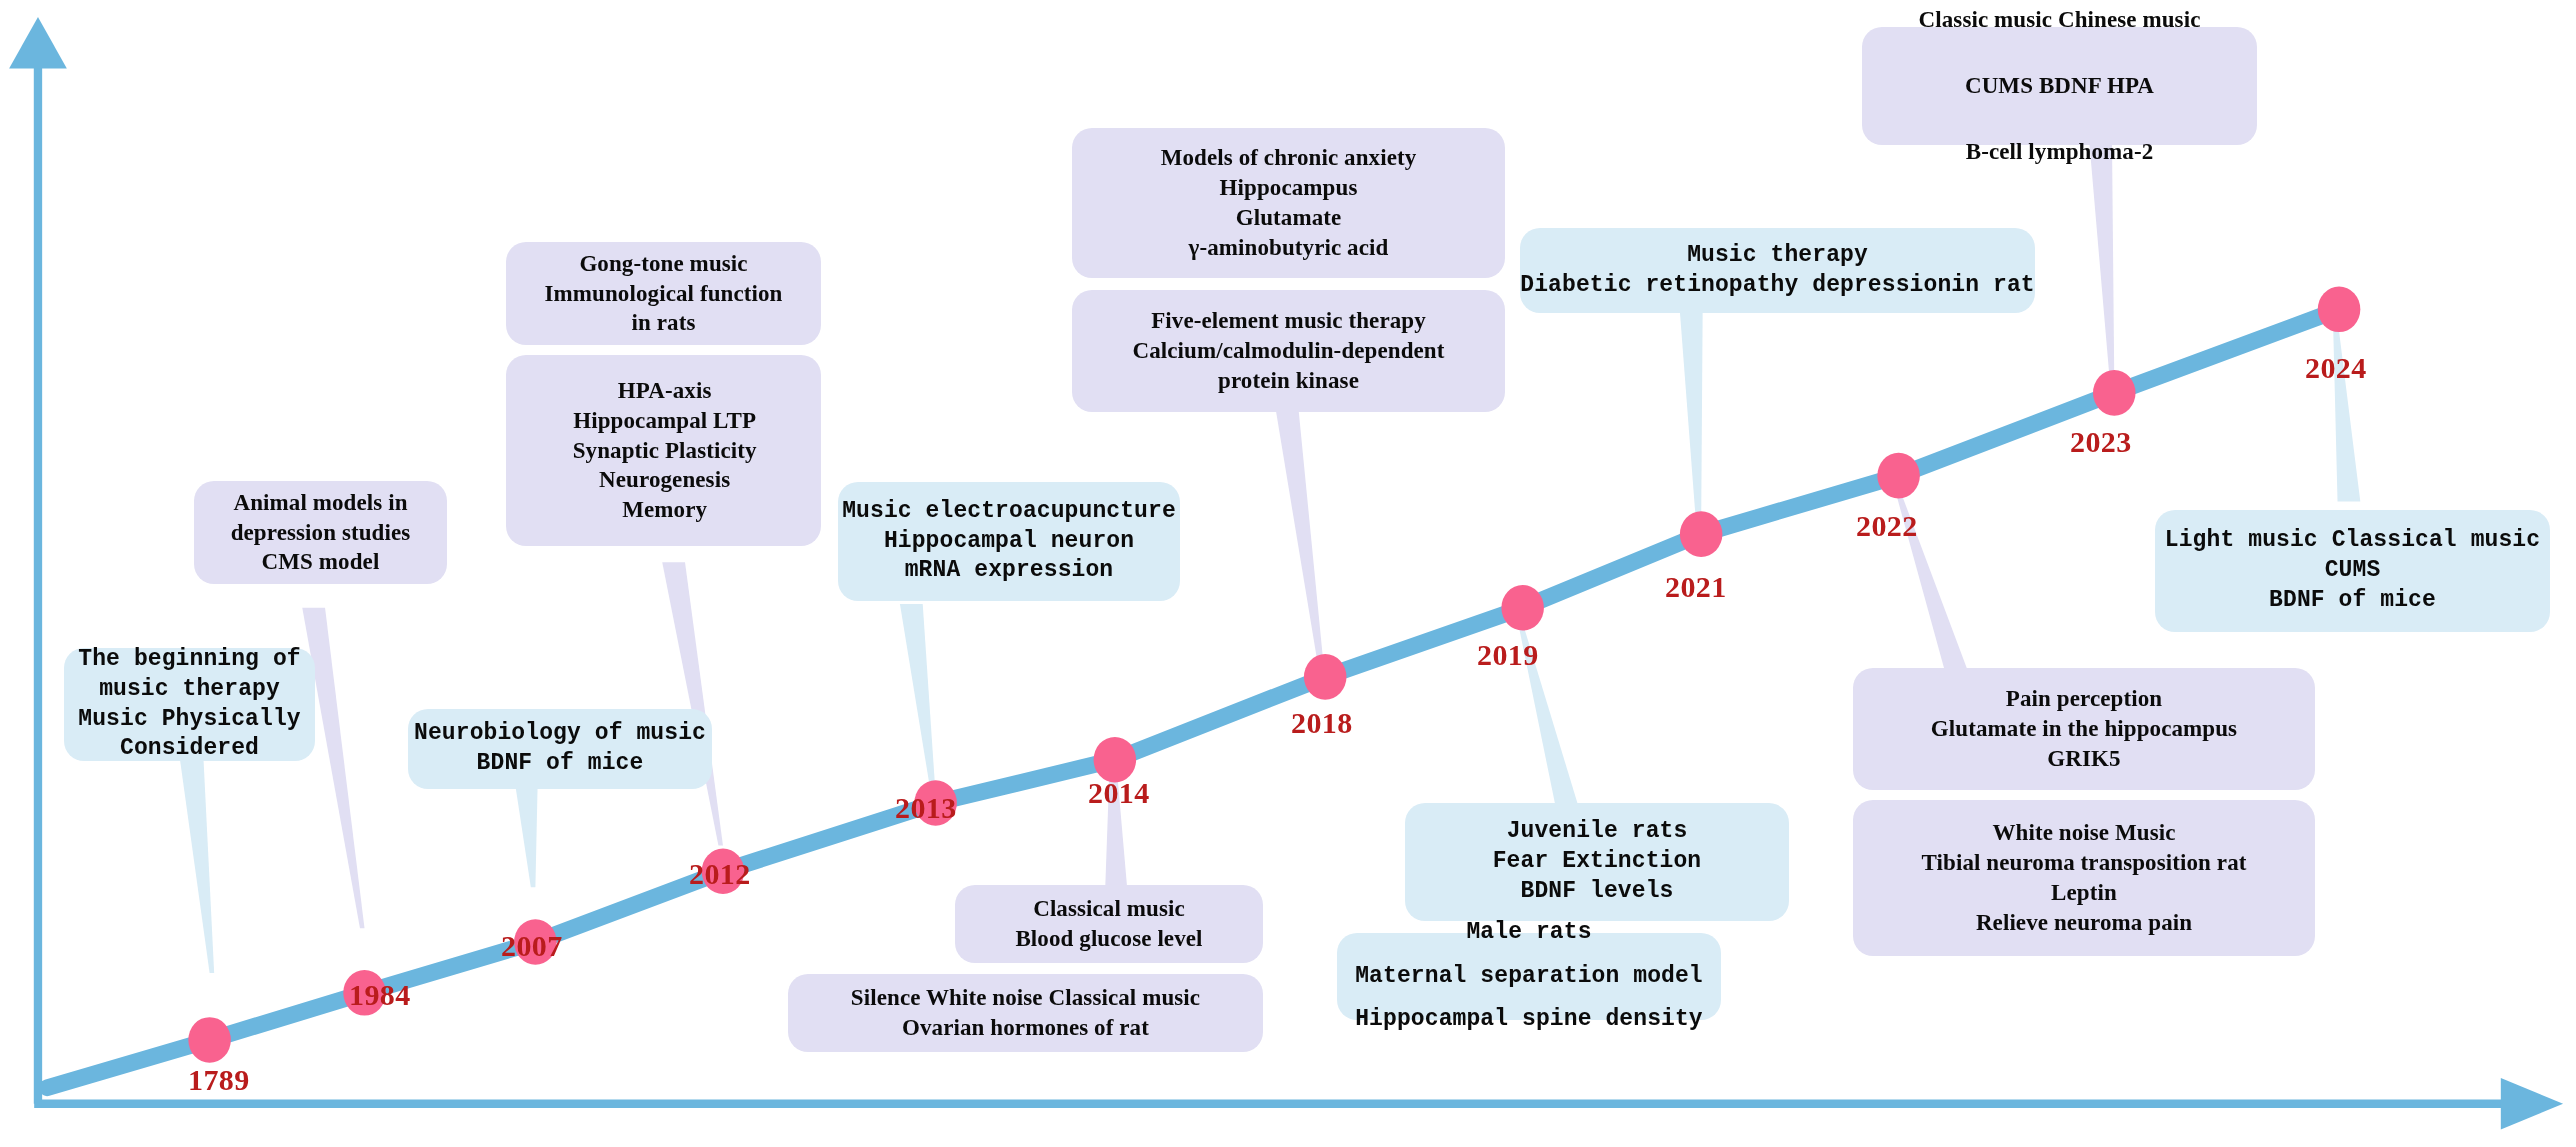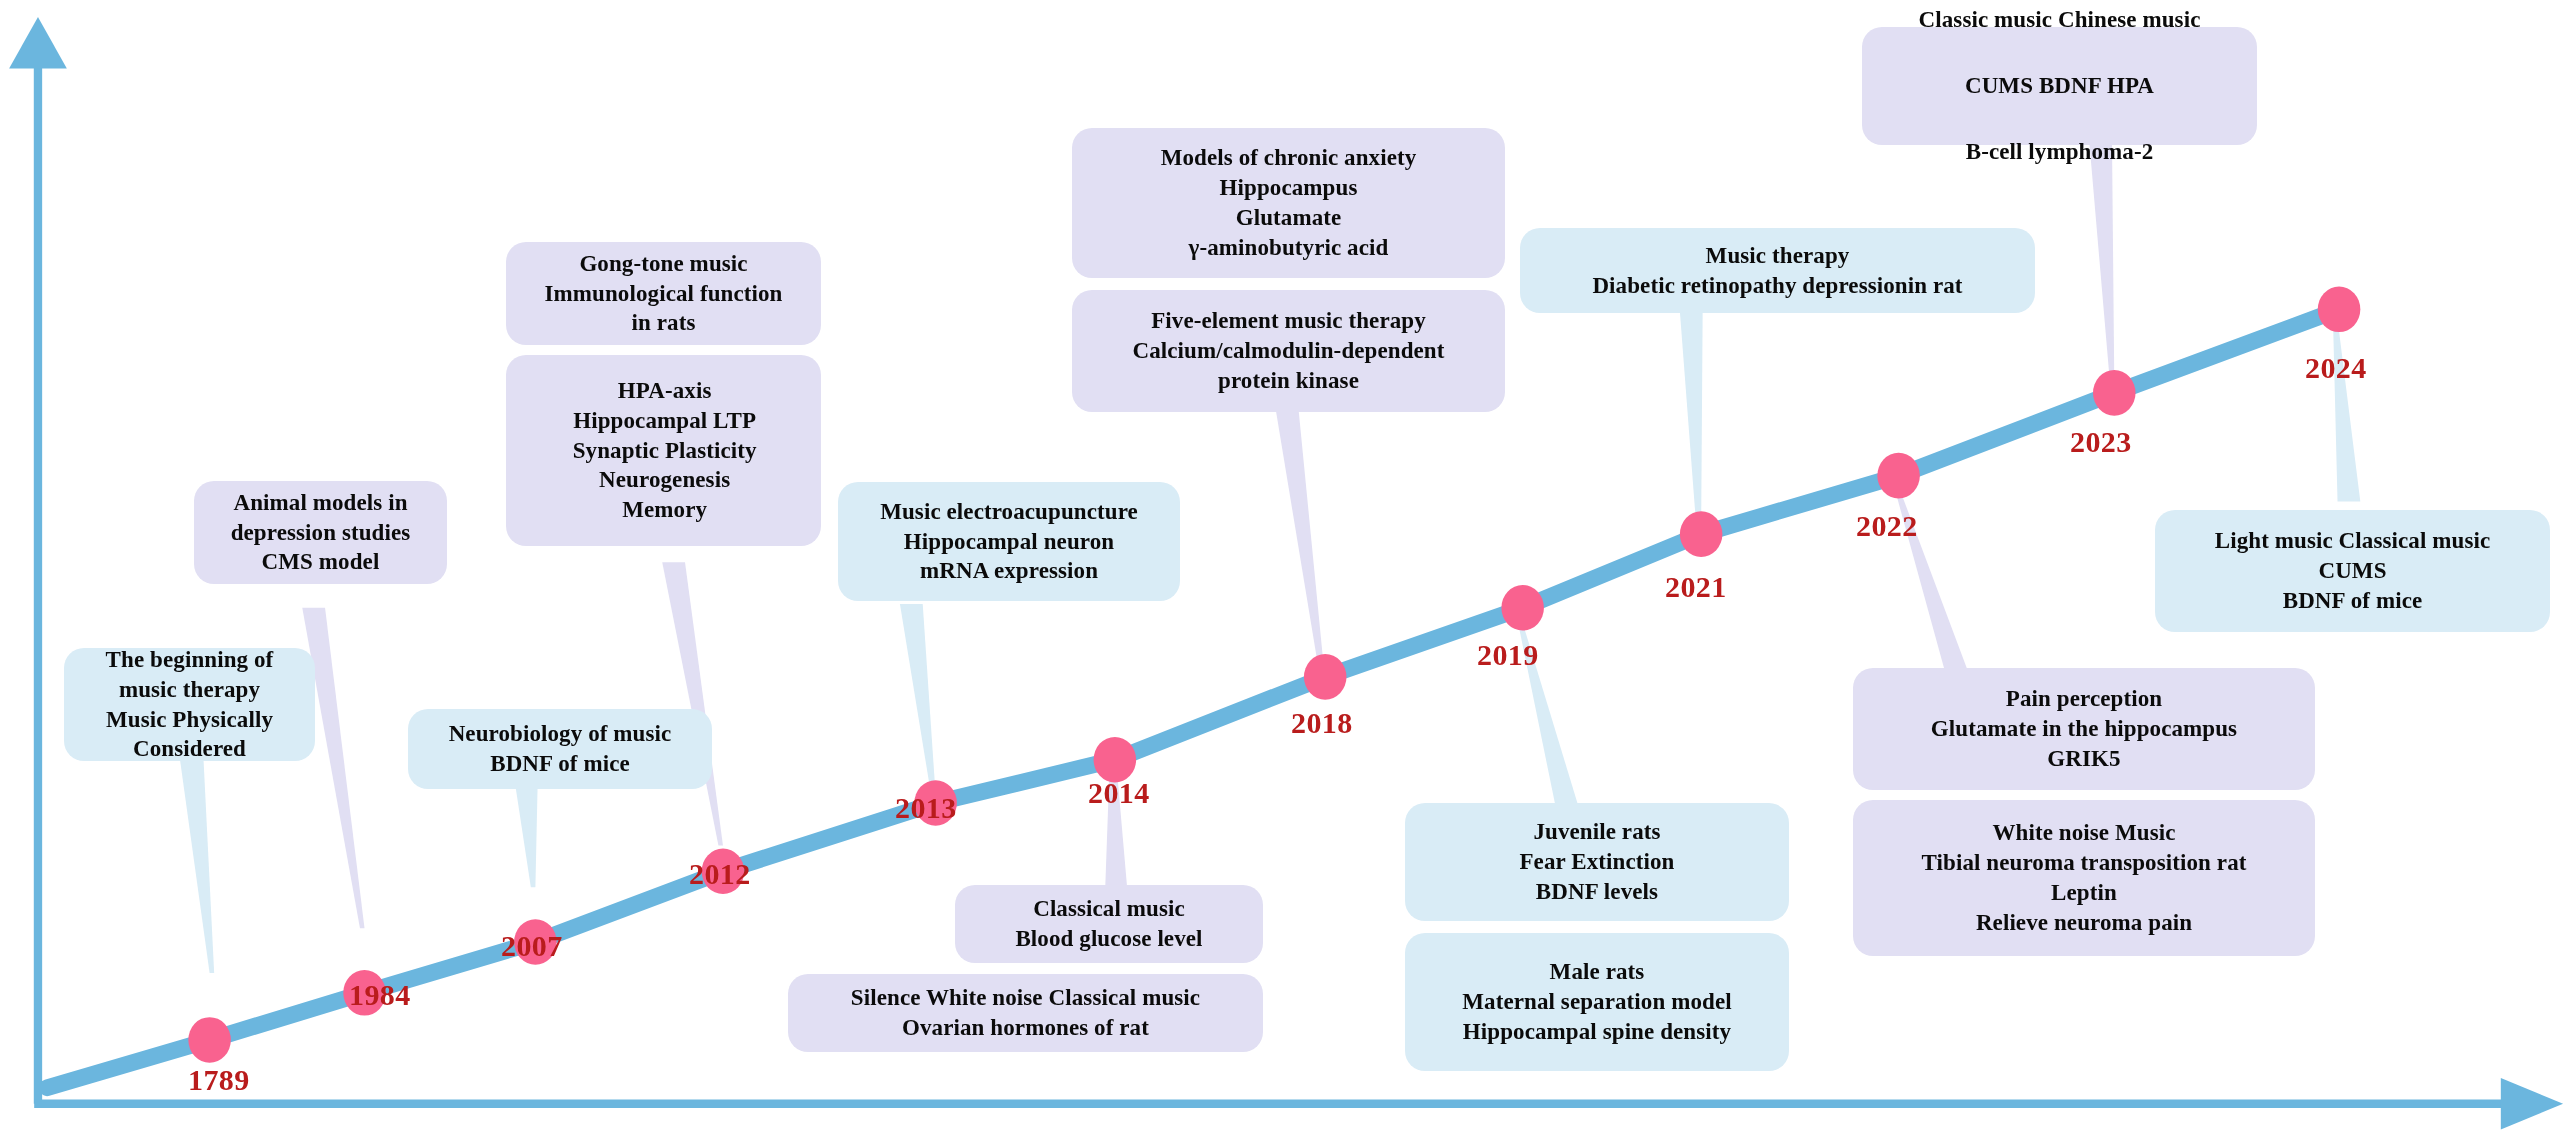--- a/index.html
+++ b/index.html
@@ -9,21 +9,21 @@
   #stage{position:absolute;left:0;top:0;width:2576px;height:1148px;}
 
   svg.layer{position:absolute;left:0;top:0;width:2576px;height:1148px;
             pointer-events:none;}
 
   .box{position:absolute;box-sizing:border-box;border-radius:20px;
        display:flex;flex-direction:column;align-items:center;
        justify-content:center;text-align:center;
        font-weight:bold;color:#0b0b0b;line-height:1.30;
        font-size:23px;letter-spacing:0.1px;padding:10.6px 13.7px;}
-  .box.blue{background:#d9ecf6;}
+  .box.blue{background:#d9ecf6;font-family:Liberation Mono, monospace;}
   .box.purple{background:#e1dff3;}
   .box .ln{display:block;white-space:nowrap;}
 
   .yr{position:absolute;font-weight:bold;color:#b91c1c;font-size:30px;
       letter-spacing:0.4px;white-space:nowrap;}
 </style>
 </head>
 <body>
 
 <div id="stage">
@@ -144,21 +144,21 @@
     <span class="ln">Calcium/calmodulin-dependent</span>
     <span class="ln">protein kinase</span>
   </div>
 
   <div class="box blue" style="left:1405px; top:803px; width:384px; height:118px;">
     <span class="ln">Juvenile rats</span>
     <span class="ln">Fear Extinction</span>
     <span class="ln">BDNF levels</span>
   </div>
 
-  <div class="box blue" style="left:1405px; top:933px; width:384px; height:138px;">
+  <div class="box blue" style="left:1337px; top:933px; width:384px; height:87px;gap:14px;">
     <span class="ln">Male rats</span>
     <span class="ln">Maternal separation model</span>
     <span class="ln">Hippocampal spine density</span>
   </div>
 
   <div class="box blue" style="left:1520px; top:228px;  width:515px; height:85px;">
     <span class="ln">Music therapy</span>
     <span class="ln">Diabetic retinopathy depressionin rat</span>
   </div>
 

